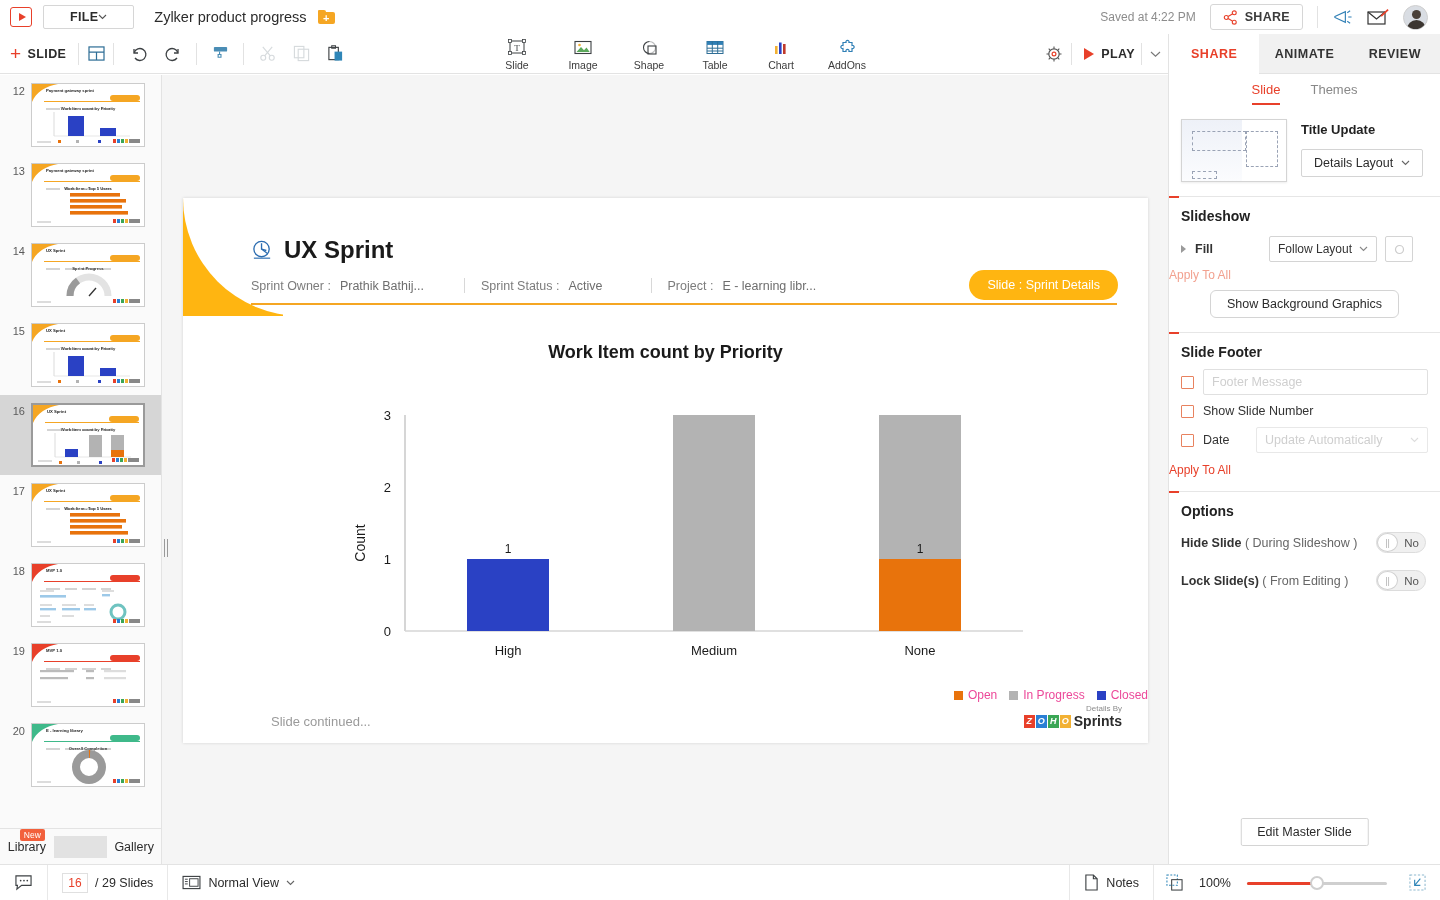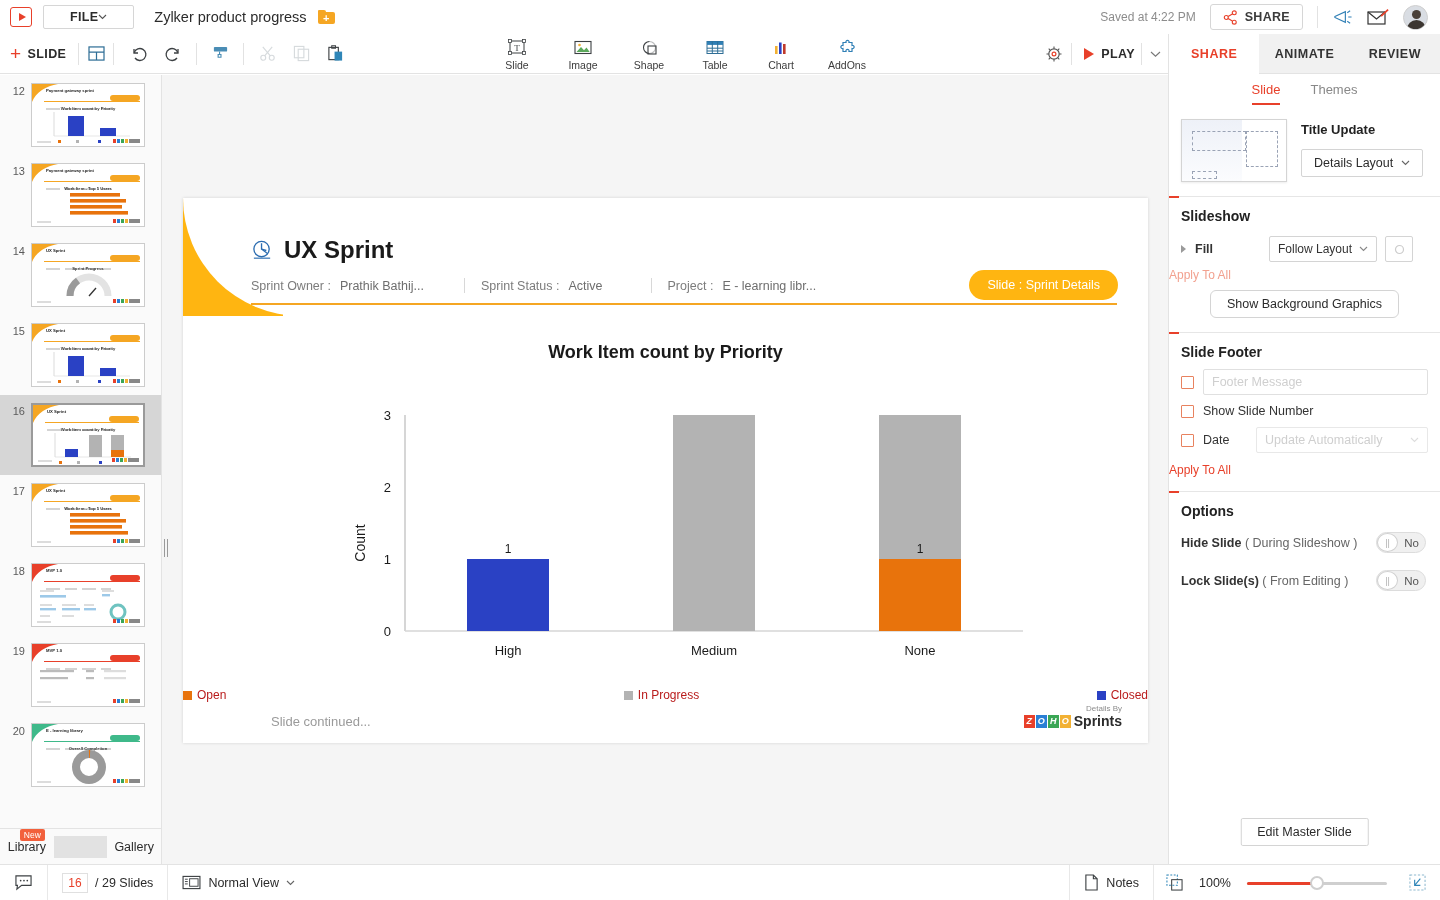--- a/index.html
+++ b/index.html
@@ -170,22 +170,22 @@
     position: absolute; right: 30px; top: 72px; height: 30px; border-radius: 15px;
     background: #ffb511; color: #fff; font-size: 12.5px; display: flex; align-items: center;
     padding: 0 18px; font-weight: normal;
   }
   .chart-title {
     position: absolute; top: 144px; left: 0; width: 100%; text-align: center;
     font-size: 18px; font-weight: bold; color: #1a1a1a;
   }
   .chart-wrap { position: absolute; left: 0; top: 185px; width: 965px; height: 290px; }
   .legend {
-    position: absolute; top: 490px; width: 100%; display: flex; justify-content: space-between;
-    gap: 22px; font-size: 12px; color: #b91c1c;
+    position: absolute; top: 490px; width: 100%; display: flex; justify-content: flex-end;
+    gap: 12px; font-size: 12px; color: #ec4899;
   }
   .legend-item { display: flex; align-items: center; gap: 5px; }
   .legend-sw { width: 9px; height: 9px; display: inline-block; }
   .slide-cont {
     position: absolute; left: 88px; bottom: 14px; font-size: 13px; color: #9a9a9a;
   }
   .poweredby { position: absolute; right: 26px; bottom: 14px; text-align: right; }
   .pb-lbl { font-size: 8px; color: #8c8c8c; }
   .zoho-mark { display:flex; align-items:center; gap:1px; }
   .zoho-mark i { width: 11px; height: 13px; display:inline-block; color:#fff; font-size:9px; font-weight:bold; text-align:center; line-height:13px;}

